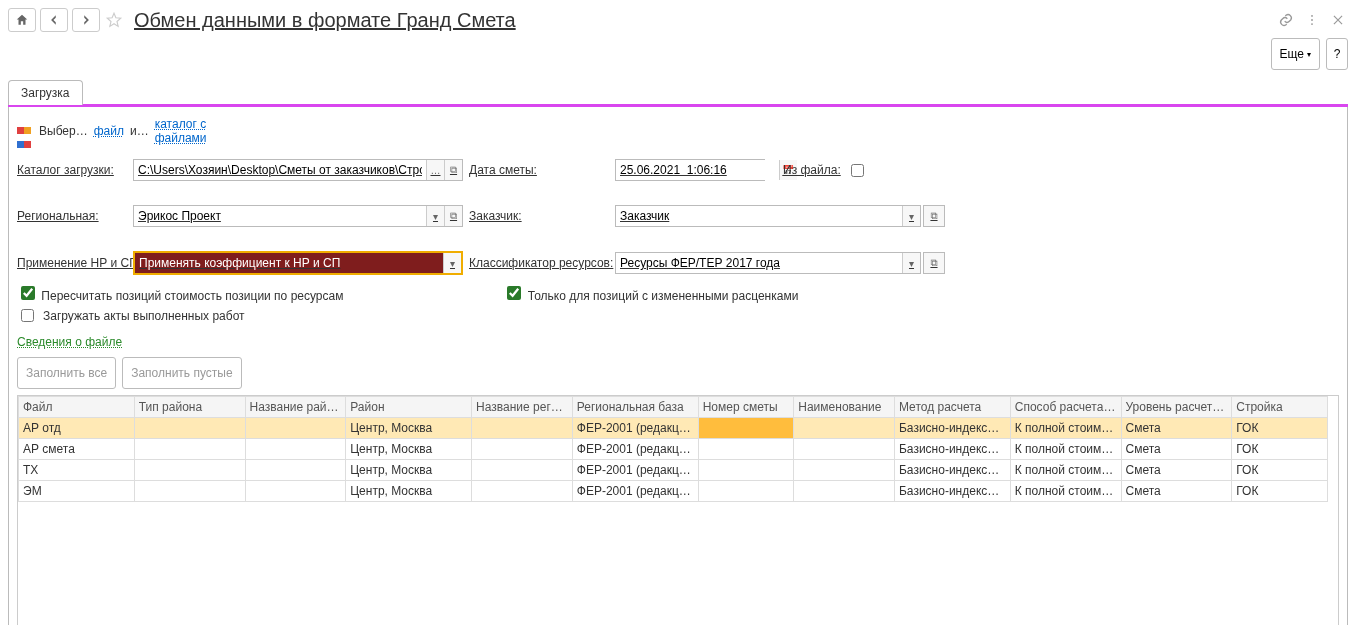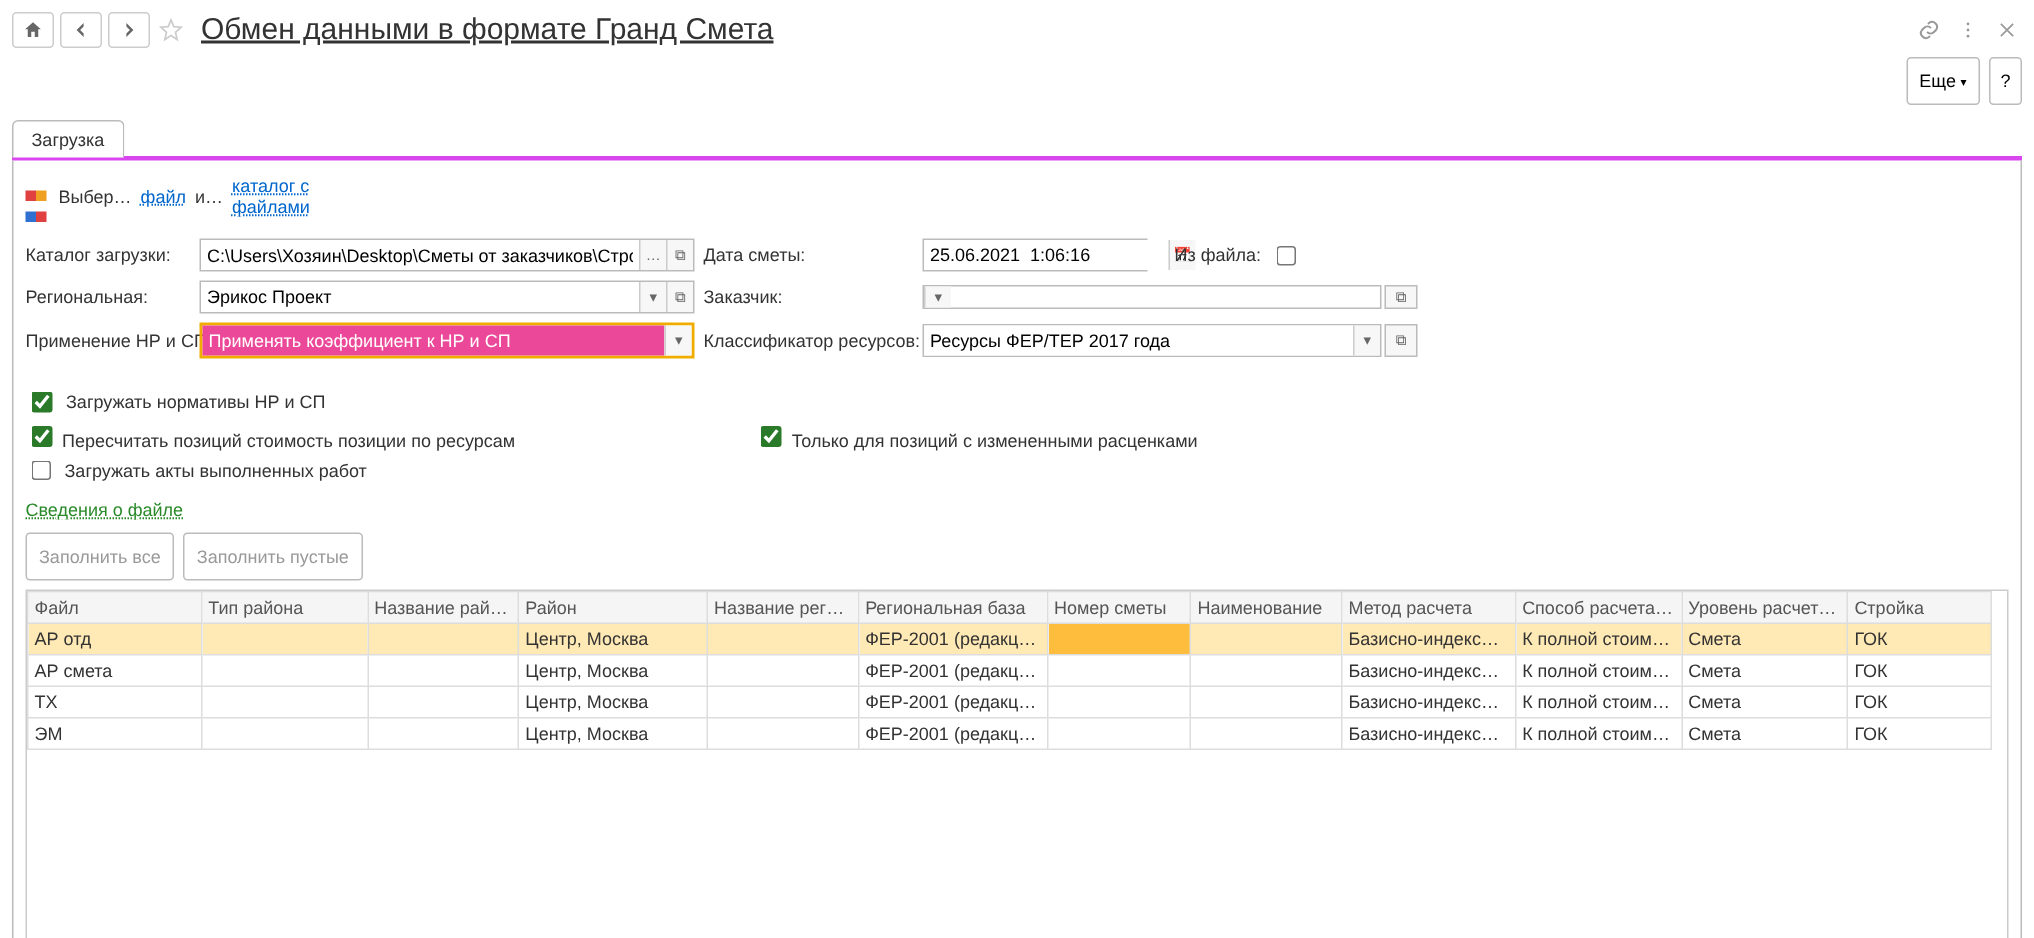--- a/index.html
+++ b/index.html
@@ -23,28 +23,28 @@
   
   .pane { border: 1px solid #bbb; border-top: none; padding: 10px 8px 8px; }
   
   
   .file-line { display:flex; align-items:center; gap:6px; margin-bottom: 14px; }
   .file-icon { width:16px; height:16px; display:inline-block; }
   .file-icon span { display:inline-block; width:7px; height:7px; }
   .link { color:#0066cc; text-decoration: underline dotted; cursor:pointer; }
   
   
-  .form-grid { display:grid; grid-template-columns: 110px 330px 140px 330px; gap: 6px 6px; align-items:center; margin-bottom:19px; }
+  .form-grid { display:grid; grid-template-columns: 110px 330px 140px 330px; gap: 24px 6px; align-items:center; margin-bottom:8px;text-decoration:underline; }
   .form-grid .lbl { white-space:nowrap; }
   .form-grid .wide { grid-column: 4 / span 1; display:flex; gap:2px; }
   
   .inp-wrap { display:flex; border:1px solid #bbb; }
   .inp-wrap.focus { border:2px solid #f0ad00; }
   .inp { flex:1; border:none; padding:2px 4px; font-size:12px; outline:none; height:20px; }
-  .inp.sel { background:#ec4899; color:#fff; }
+  .inp.sel { background:#7f1d1d; color:#fff; }
   .inp-btn { width:18px; border:none; border-left:1px solid #ccc; background:#f7f7f7; cursor:pointer; font-size:10px; display:flex; align-items:center; justify-content:center; color:#666; }
   .date-row { display:flex; align-items:center; gap:6px; }
   
   .checks { margin:6px 0; }
   .chk-line { display:flex; align-items:center; gap:6px; margin:3px 0; }
   .chk-line.split { display:flex; gap:160px; }
   .chk { width:14px; height:14px; accent-color: #2a7a2a; }
   
   .info-link { color:#2a8a2a; text-decoration: underline dotted; cursor:pointer; display:inline-block; margin:4px 0 8px; }
   
@@ -153,20 +153,21 @@
 
     <div class="lbl">Региональная:</div>
     <div class="inp-wrap">
       <input class="inp" value="Эрикос Проект" style="">
       <button class="inp-btn">▾</button>
       <button class="inp-btn">⧉</button>
     </div>
     <div class="lbl">Заказчик:</div>
     <div class="wide">
       <div class="inp-wrap" style="flex:1">
+        <input class="inp" value="Заказчик" style="">
         <button class="inp-btn">▾</button>
       </div>
       <button class="inp-btn" style="border:1px solid #bbb; width:22px">⧉</button>
     </div>
 
     <div class="lbl">Применение НР и СП:</div>
     <div class="inp-wrap focus">
       <input class="inp sel" value="Применять коэффициент к НР и СП" style="">
       <button class="inp-btn">▾</button>
     </div>
@@ -174,24 +175,20 @@
     <div class="wide">
       <div class="inp-wrap" style="flex:1">
         <input class="inp" value="Ресурсы ФЕР/ТЕР 2017 года" style="">
         <button class="inp-btn">▾</button>
       </div>
       <button class="inp-btn" style="border:1px solid #bbb; width:22px">⧉</button>
     </div>
   </div>
 
   <div class="checks">
-    <div class="chk-line">
-        <input type="checkbox" class="chk" checked="" style="">
-        <span>Загружать нормативы НР и СП</span>
-      </div>
     <div class="chk-line split">
       <span><input type="checkbox" class="chk" checked="" style=""> <span>Пересчитать позиций стоимость позиции по ресурсам</span></span>
       <span><input type="checkbox" class="chk" checked="" style=""> <span>Только для позиций с измененными расценками</span></span>
     </div>
     <div class="chk-line">
         <input type="checkbox" style="">
         <span>Загружать акты выполненных работ</span>
       </div>
   </div>
 

